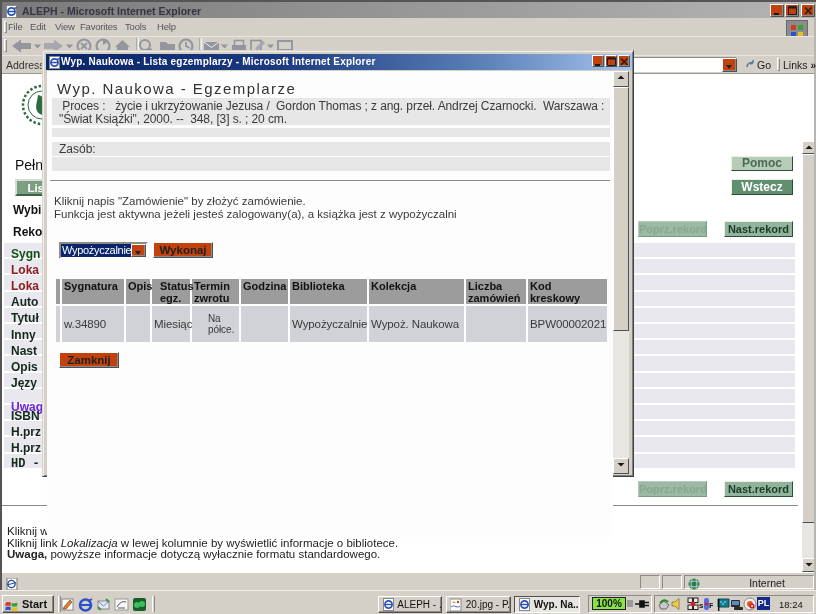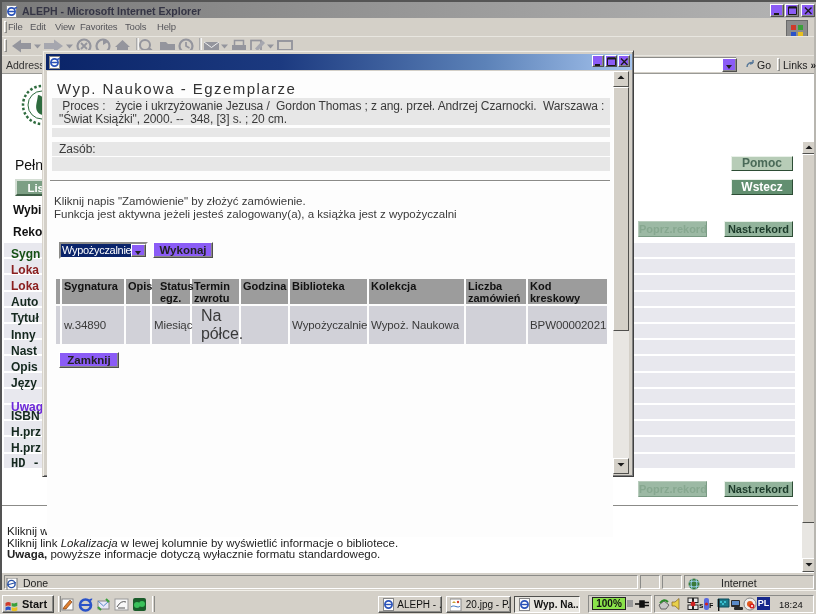--- a/index.html
+++ b/index.html
@@ -1,19 +1,19 @@
 <!DOCTYPE html>
 <html><head>
 <meta charset="utf-8">
 <style>
 * { margin:0; padding:0; box-sizing:border-box; }
 html,body { width:816px; height:614px; overflow:hidden; }
 body { font-family:"Liberation Sans", sans-serif; background:#fff; position:relative; }
 .abs { position:absolute; }
-.raised { background:#8b5cf6; border-top:1px solid #fff; border-left:1px solid #fff; border-right:1px solid #50504d; border-bottom:1px solid #50504d; box-shadow:inset -1px -1px 0 #8b8b88; }
+.raised { background:#c2410c; border-top:1px solid #fff; border-left:1px solid #fff; border-right:1px solid #50504d; border-bottom:1px solid #50504d; box-shadow:inset -1px -1px 0 #8b8b88; }
 .handle { width:3px; border-top:1px solid #fff; border-left:1px solid #fff; border-right:1px solid #8b8b88; border-bottom:1px solid #8b8b88; }
 .gb { border-top:1px solid #e9f1e9; border-left:1px solid #e9f1e9; border-right:1px solid #2d4d35; border-bottom:1px solid #2d4d35; font-weight:bold; text-align:center; }
 </style>
 </head>
 <body>
 
 <div class="abs" style="left:0;top:0;width:816px;height:614px;border-left:2px solid #545454;border-right:2px solid #b8b6b0;"></div>
 <div class="abs" style="left:0;top:0;width:816px;height:2px;background:#555;"></div>
 
 <div class="abs" style="left:2px;top:2px;width:812px;height:16px;background:linear-gradient(90deg,#7a7a7a,#b4b4b4);"></div>
@@ -160,43 +160,43 @@
     <div class="abs" style="left: 9px; top: 285.9px; font-size: 12px; font-weight: bold; color: rgb(20, 40, 30);">Opis</div>
     <div class="abs" style="left: 9px; top: 302.1px; font-size: 12px; font-weight: bold; color: rgb(20, 40, 30);">Języ</div>
     <div class="abs" style="left: 9px; top: 318.3px; font-size: 12px; font-weight: bold; color: #6d28d9; margin-top: 8px;">Uwag</div>
     <div class="abs" style="left: 9px; top: 334.5px; font-size: 12px; font-weight: bold; color: rgb(20, 40, 30);">ISBN</div>
     <div class="abs" style="left: 9px; top: 350.7px; font-size: 12px; font-weight: bold; color: rgb(20, 40, 30);">H.prz</div>
     <div class="abs" style="left: 9px; top: 366.9px; font-size: 12px; font-weight: bold; color: rgb(20, 40, 30);">H.prz</div>
     <div class="abs" style="left: 9px; top: 383.1px; font-size: 12px; font-weight: bold; color: rgb(20, 40, 30); font-family: Liberation Mono, monospace;">HD -</div>
   </div>
 
 <div class="abs" id="statusbar" style="left:2px;top:572px;width:812px;height:18px;background:#D4D0C8;border-top:1px solid #fff;">
-    <div class="abs" style="left: 2px; top: 2px; width: 634px; height: 14px; border-width: 1px; border-style: solid; border-image: initial; border-color: rgb(139, 139, 136) rgb(255, 255, 255) rgb(255, 255, 255) rgb(139, 139, 136); font-size: 10.5px; color: rgb(34, 34, 34); line-height: 14px; padding-left: 18px;">Done</div>
     <div class="abs" style="left: 4px; top: 3px; width: 12px; height: 12px;"><svg width="12" height="12" viewBox="0 0 12 12">
         <rect x="1" y="0" width="10" height="12" fill="#fdfdfd" stroke="#777"></rect>
         <circle cx="5.5" cy="6" r="3.6" fill="none" stroke="#2a52a8" stroke-width="1.4"></circle>
         <path d="M1 7 L10 4.5" stroke="#2a52a8" stroke-width="1.2" fill="none"></path>
       </svg></div>
     <div class="abs" style="left: 638px; top: 2px; width: 20px; height: 14px; border-width: 1px; border-style: solid; border-image: initial; border-color: rgb(139, 139, 136) rgb(255, 255, 255) rgb(255, 255, 255) rgb(139, 139, 136);"></div>
     <div class="abs" style="left: 660px; top: 2px; width: 20px; height: 14px; border-width: 1px; border-style: solid; border-image: initial; border-color: rgb(139, 139, 136) rgb(255, 255, 255) rgb(255, 255, 255) rgb(139, 139, 136);"></div>
-    <div class="abs" style="left: 682px; top: 2px; width: 130px; height: 14px; border-width: 1px; border-style: solid; border-image: initial; border-color: rgb(139, 139, 136) rgb(255, 255, 255) rgb(255, 255, 255) rgb(139, 139, 136); font-size: 10.5px; color: rgb(34, 34, 34); line-height: 14px; padding-left: 36px;">Internet</div>
+    <div class="abs" style="left: 682px; top: 2px; width: 130px; height: 14px; border-width: 1px; border-style: solid; border-image: initial; border-color: rgb(139, 139, 136) rgb(255, 255, 255) rgb(255, 255, 255) rgb(139, 139, 136); font-size: 10.5px; color: rgb(34, 34, 34); line-height: 14px; padding-left: 36px; text-align: center;">Internet</div>
     <div class="abs" style="left: 686px; top: 3px; width: 12px; height: 12px;"><svg width="12" height="12" viewBox="0 0 12 12">
         <circle cx="6" cy="6" r="5.5" fill="#3a7a3a"></circle>
         <path d="M1 4 Q6 2 11 4 M1 8 Q6 10 11 8 M4 1 Q2 6 4 11 M8 1 Q10 6 8 11" stroke="#9ad0f0" stroke-width="1" fill="none"></path>
       </svg></div>
   </div>
 
 <div class="abs" id="popup" style="left:42px;top:50px;width:592px;height:427px;background:#D4D0C8;border-top:1px solid #d8d4cc;border-left:1px solid #d8d4cc;border-right:1px solid #404040;border-bottom:1px solid #404040;box-shadow:inset 1px 1px 0 #f0eee8, inset -1px -1px 0 #808080;">
 
   <div class="abs" style="left:3px;top:3px;width:586px;height:16px;background:linear-gradient(90deg,#0a2468,#1c3a80 40%,#5c82b8 75%,#a6c4ee 100%);"></div>
   <div class="abs" style="left:5px;top:4px;width:13px;height:13px;"><svg width="13" height="13" viewBox="0 0 13 13">
         <rect x="1.5" y="0.5" width="10" height="12" fill="#fdfdfd" stroke="#888" stroke-width="1"></rect>
         <circle cx="6.5" cy="6.5" r="3.6" fill="none" stroke="#2a52b8" stroke-width="1.7"></circle>
         <path d="M3 6.5 L10 6.5 M9.2 3.6 Q11 2.4 12 3" stroke="#2a52b8" stroke-width="1.4" fill="none"></path>
       </svg></div>
+  <div class="abs" style="left:18px;top:5px;font-size:10px;font-weight:bold;color:#fff;letter-spacing:0.2px;">Wyp. Naukowa - Lista egzemplarzy - Microsoft Internet Explorer</div>
   <div class="abs raised" style="left:549px;top:4px;width:12px;height:12px;text-align:center;">
       <svg style="display:block;margin:1px auto 0" width="11" height="10" viewBox="0 0 11 10">
         <rect x="2" y="7" width="5" height="2" fill="#1a1a1a"></rect>
       </svg>
     </div>
   <div class="abs raised" style="left:562px;top:4px;width:12px;height:12px;text-align:center;">
       <svg style="display:block;margin:1px auto 0" width="11" height="10" viewBox="0 0 11 10">
         <path d="M1.5 1 H9.5 V8.5 H1.5 Z" fill="none" stroke="#1a1a1a" stroke-width="1"></path>
         <rect x="1.5" y="0.5" width="8" height="2" fill="#1a1a1a"></rect>
       </svg>
@@ -241,21 +241,21 @@
         <th style="width:77px;text-align:left;font-size:11px;color:#111;padding:1px 2px 0;vertical-align:top;line-height:12px;">Biblioteka</th>
         <th style="width:95px;text-align:left;font-size:11px;color:#111;padding:1px 2px 0;vertical-align:top;line-height:12px;">Kolekcja</th>
         <th style="width:60px;text-align:left;font-size:11px;color:#111;padding:1px 2px 0;vertical-align:top;line-height:12px;">Liczba zamówień</th>
         <th style="width:79px;text-align:left;font-size:11px;color:#111;padding:1px 2px 0;vertical-align:top;line-height:12px;">Kod<br>kreskowy</th>
       </tr>
       <tr style="background:#d1d1d8;">
         <td></td>
         <td style="font-size:11.5px;color:#3a3a3a;padding:1px 2px;white-space:nowrap;letter-spacing:-0.1px;">w.34890</td>
         <td></td>
         <td style="font-size:11.5px;color:#3a3a3a;padding:1px 2px;white-space:nowrap;letter-spacing:-0.1px;">Miesiąc</td>
-        <td style="font-size:16px;color:#3a3a3a;padding:1px 9px;white-space:nowrap;letter-spacing:-0.1px;">Na<br>półce.</td>
+        <td style="font-size:10px;color:#3a3a3a;padding:1px 16px;white-space:nowrap;letter-spacing:-0.1px;">Na<br>półce.</td>
         <td></td>
         <td style="font-size:11.5px;color:#3a3a3a;padding:1px 2px;white-space:nowrap;letter-spacing:-0.1px;">Wypożyczalnie</td>
         <td style="font-size:11.5px;color:#3a3a3a;padding:12px 2px;white-space:nowrap;letter-spacing:-0.1px;">Wypoż. Naukowa</td>
         <td></td>
         <td style="font-size:11.5px;color:#3a3a3a;padding:1px 2px;white-space:nowrap;letter-spacing:-0.1px;">BPW00002021</td>
       </tr>
     </tbody>
       </table>
 
     <div class="abs raised" style="left:12px;top:281px;width:60px;height:16px;font-size:11.5px;font-weight:bold;color:#222;text-align:center;line-height:14px;">Zamknij</div>

